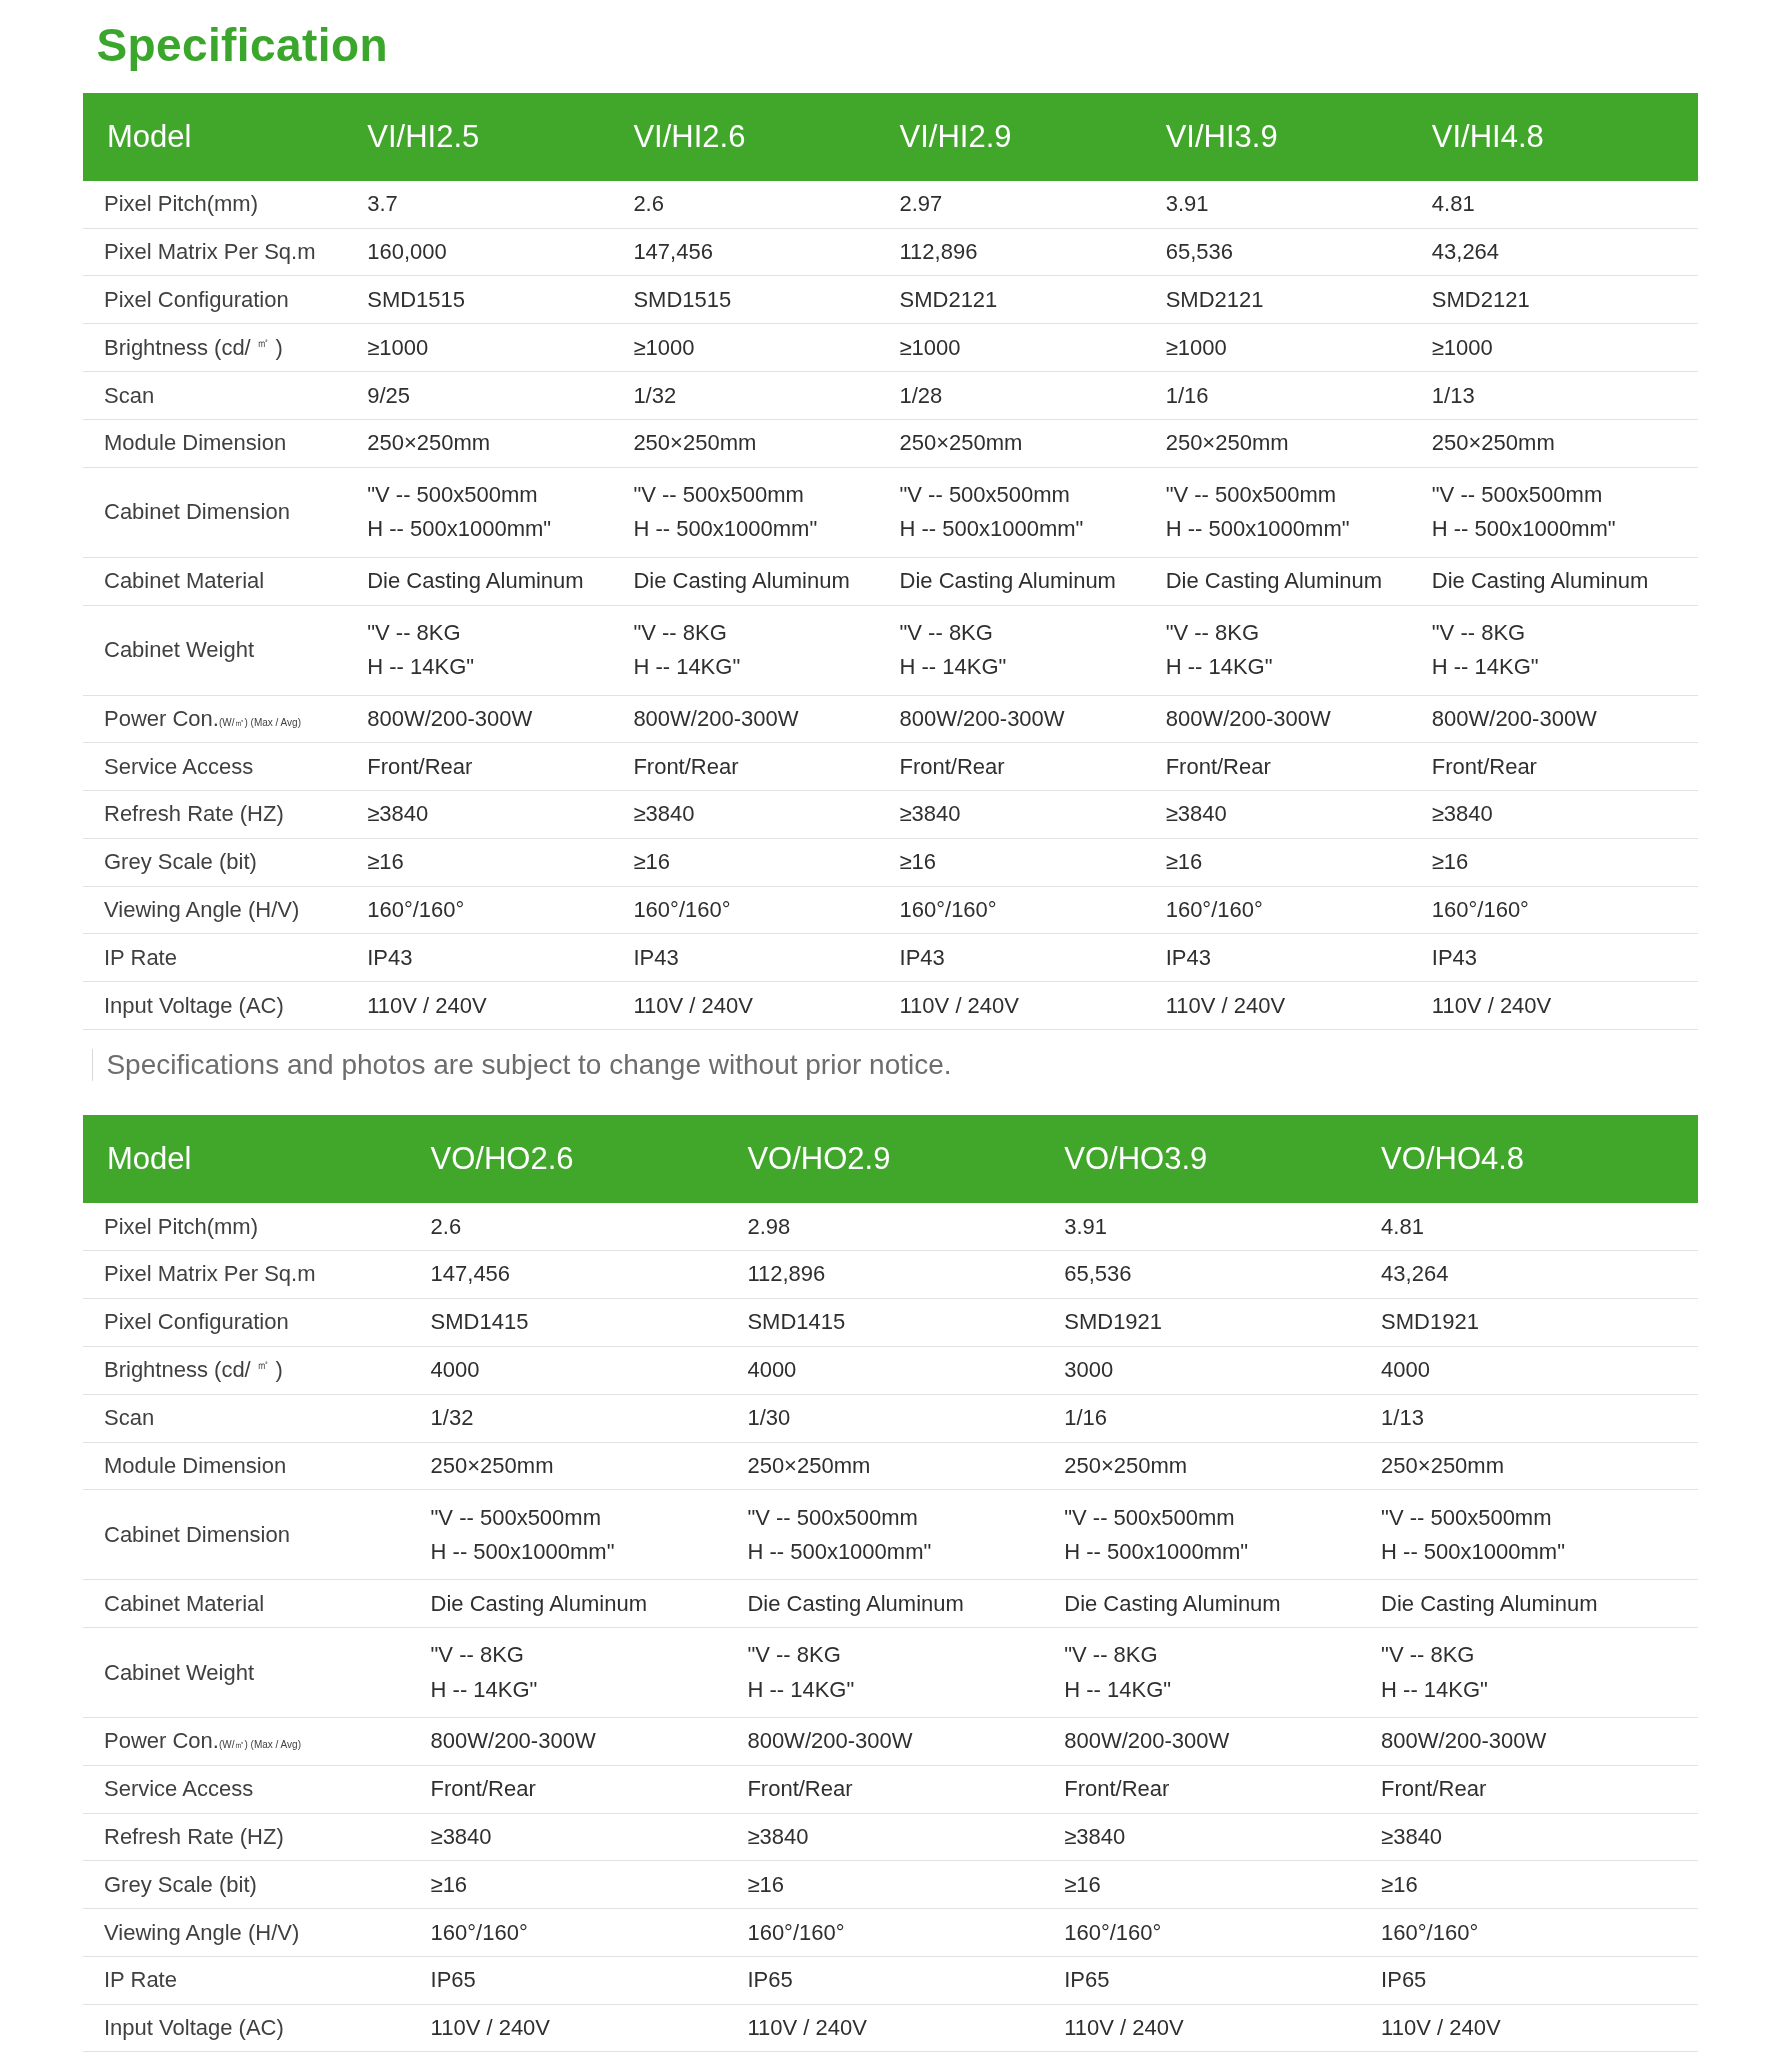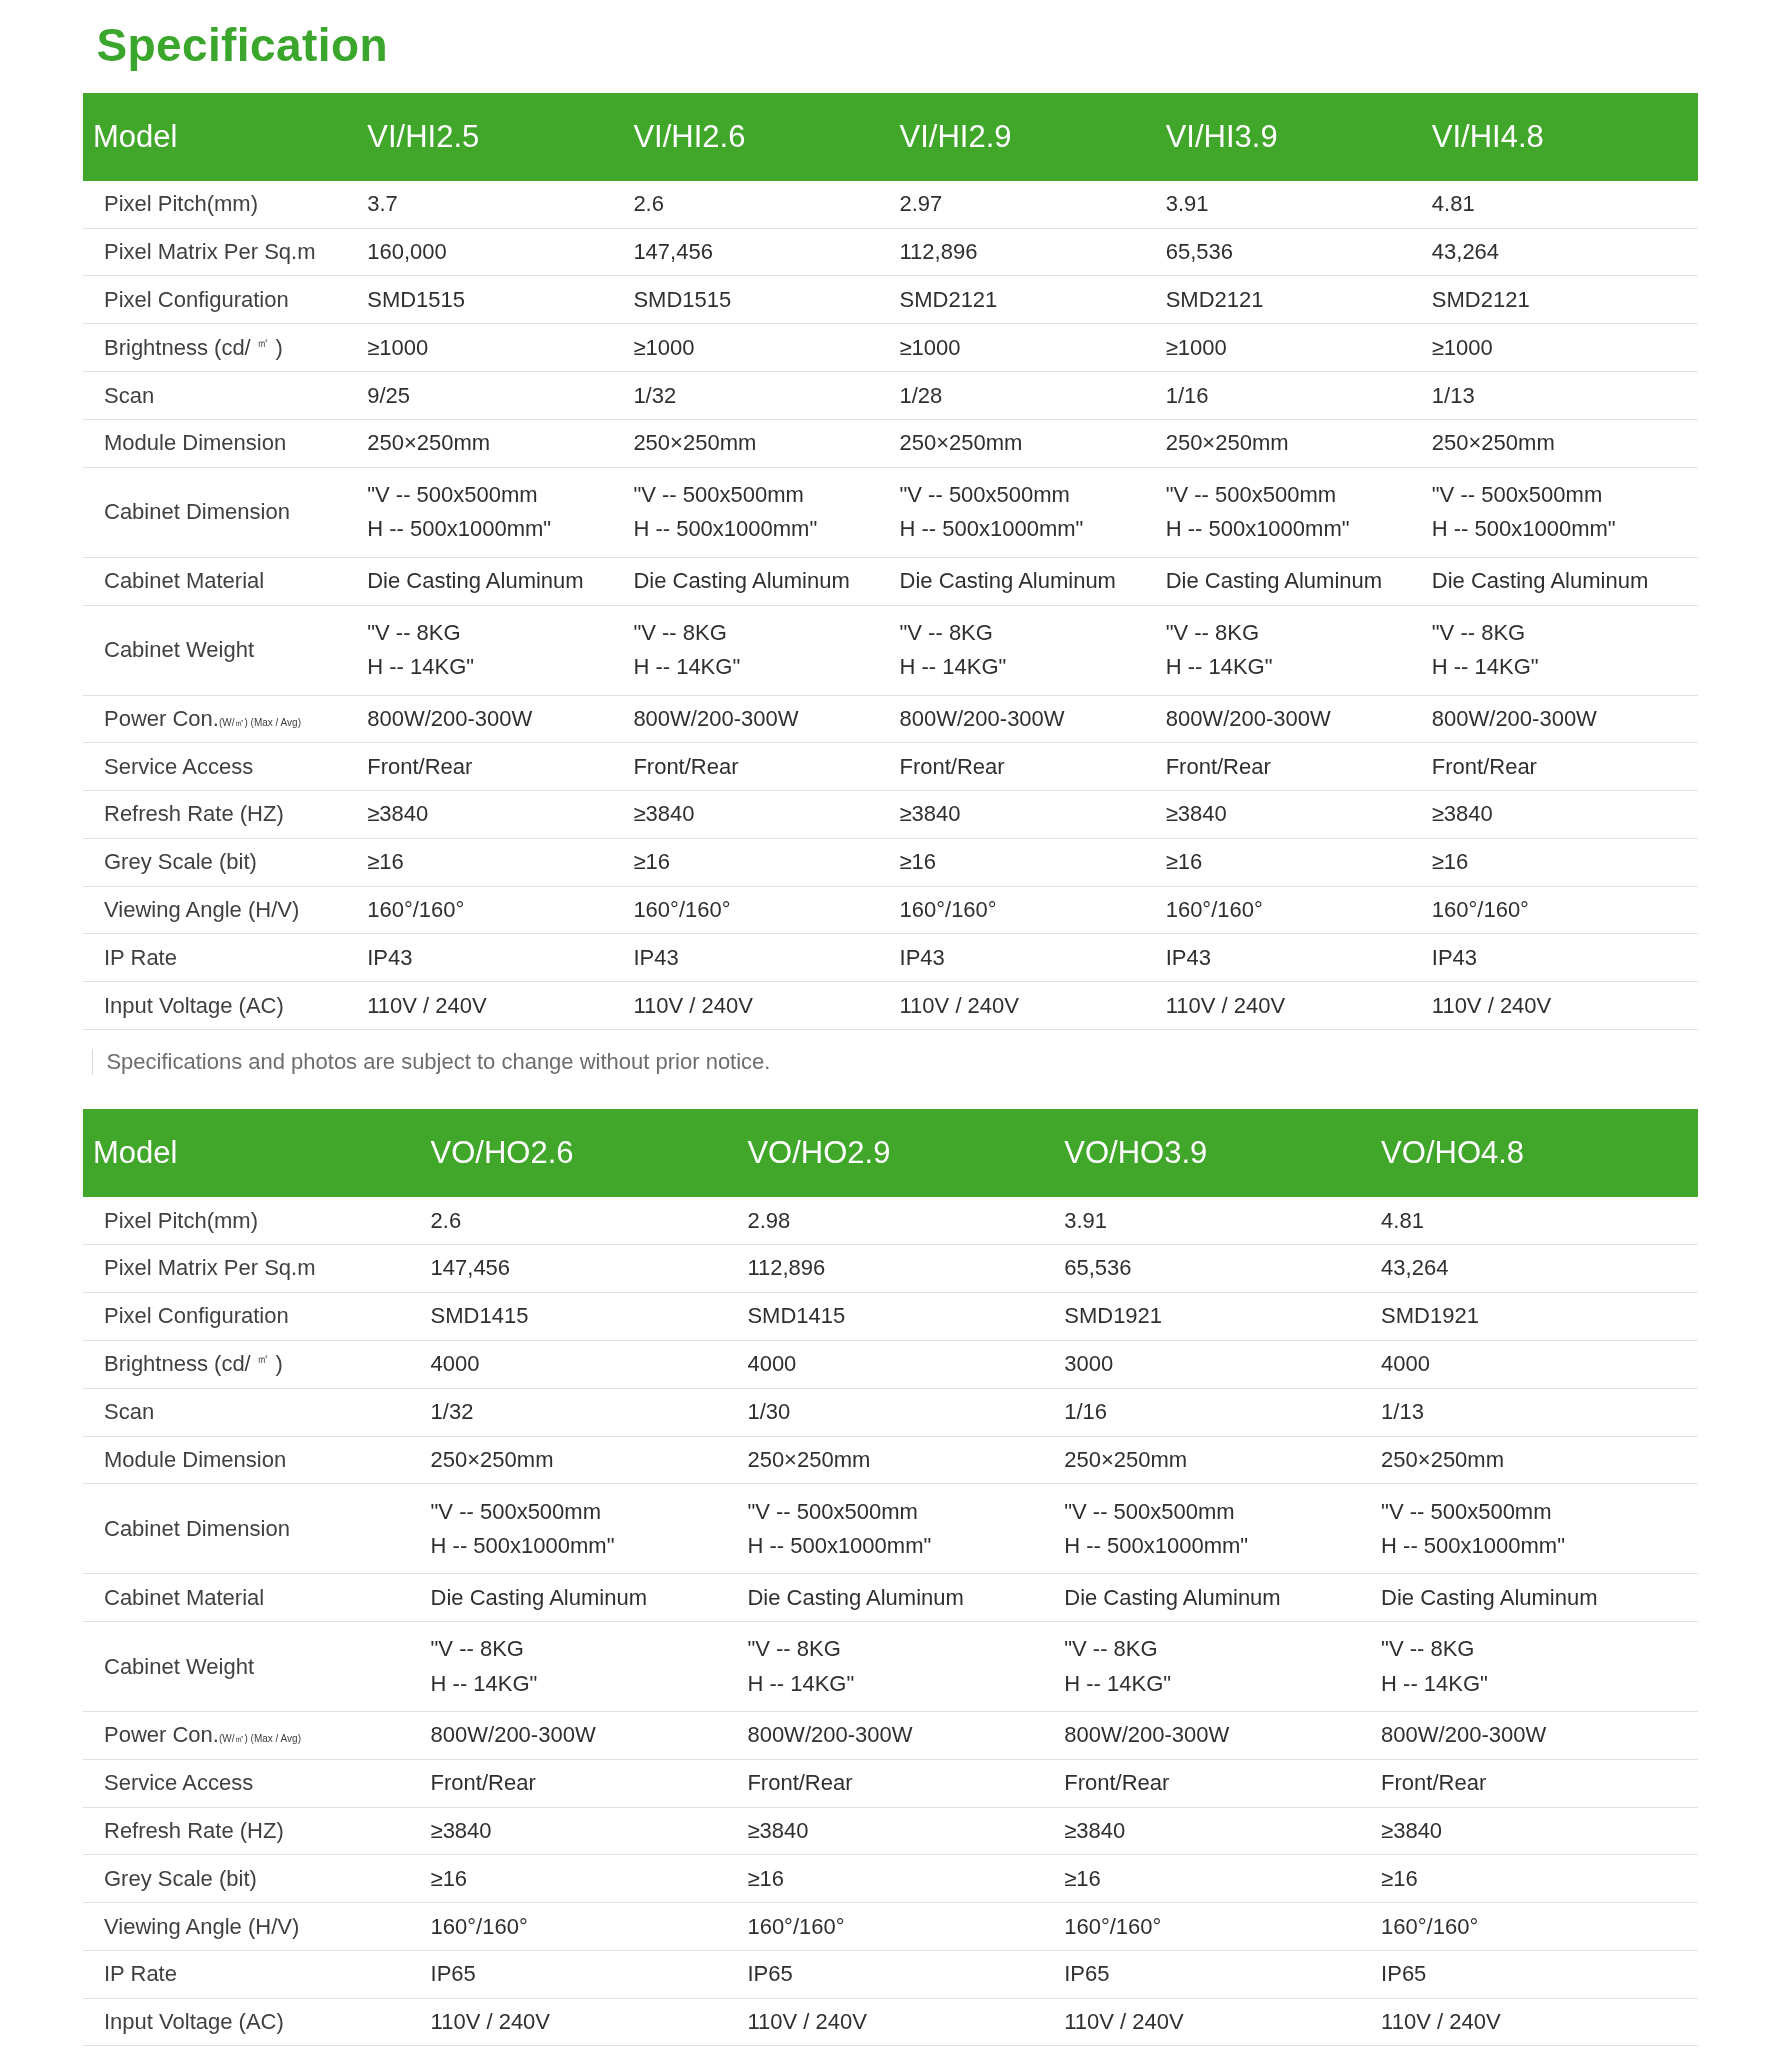--- a/index.html
+++ b/index.html
@@ -32,21 +32,21 @@
   table.spec thead th {
     background: #41a72b;
     color: #ffffff;
     font-size: 31px;
     font-weight: 400;
     text-align: left;
     padding: 19.3px 0 19.3px 0;
     height: 88px;
     vertical-align: middle;
   }
-  table.spec thead th.first-col { padding-left: 10px; }
+  table.spec thead th.first-col { padding-left: 24px; }
   table.spec tbody td {
     font-size: 22px;
     color: #2f2f2f;
     border-bottom: 0.7px solid #e2e2e2;
     padding: 10.4px 4.5px 10.4px 0;
     vertical-align: middle;
     font-weight: 400;
   }
   table.spec tbody td.label {
     padding-left: 21px;
@@ -55,21 +55,21 @@
   .sub {
     font-size: 10px;
     vertical-align: baseline;
   }
   .sup {
     font-size: 12.6px;
     vertical-align: super;
   }
   .twoline div { line-height: 1.55; }
   .note {
-    font-size: 22px;
+    font-size: 28px;
     color: #6d6d6d;
     margin: 19.3px 0 34px 9px;
     padding-left: 13.4px;
     border-left: 0.7px solid #d8d8d8;
   }
   
   .t1 col.c0 { width: 17.6%; }
   .t1 col.cx { width: 16.48%; }
   
   .t2 col.c0 { width: 21.5%; }

